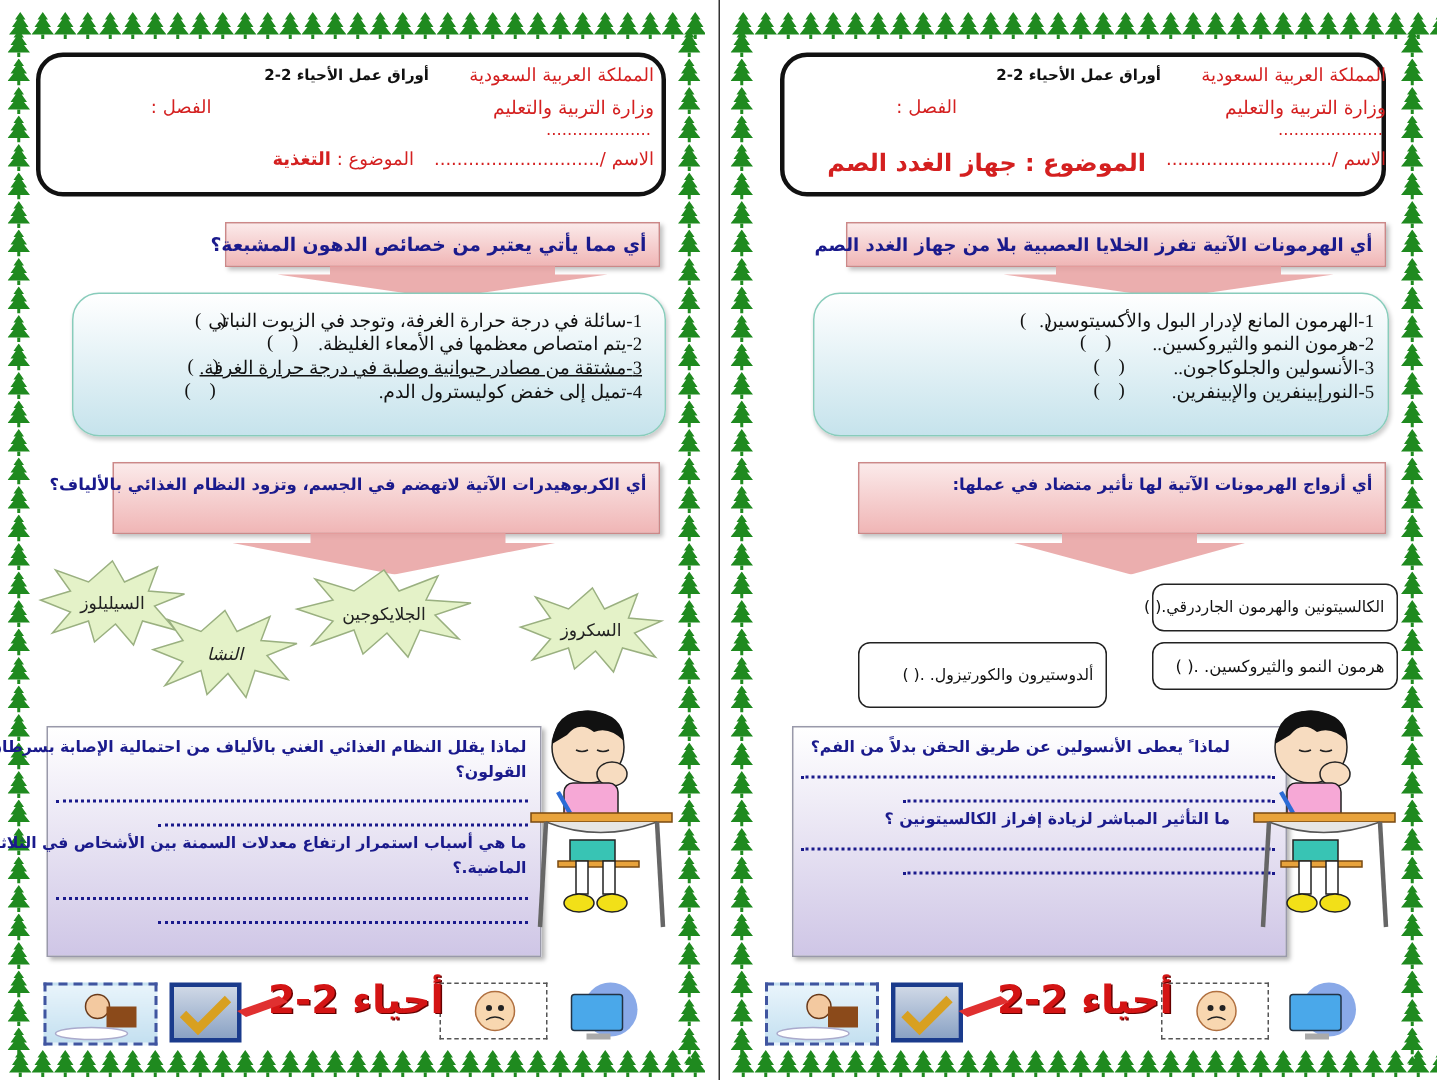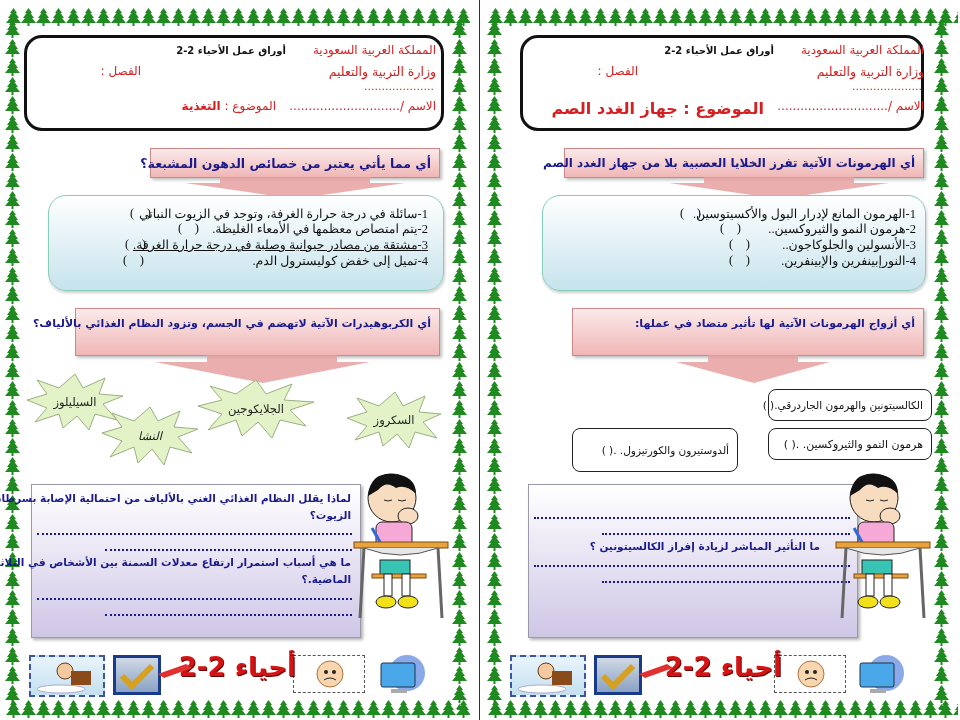--- a/index.html
+++ b/index.html
@@ -954,21 +954,21 @@
   </div>
   <div class="burst" style="left:345px; top:390px; width:98px; height:60px;">
     <svg width="98" height="60">
         <polygon points="50,2 58,16 80,6 74,22 96,24 78,32 92,48 70,42 64,58 52,44 38,56 34,42 10,50 22,36 2,28 22,22 12,8 34,16" fill="#e4f2c8" stroke="#9ab080" stroke-width="1"></polygon>
       </svg>
     <span>السكروز</span>
   </div>
 
   <div class="essay" style="left:31px; top:484px; width:330px; height:154px;"></div>
   <div class="eq" style="right:125px; top:492px;">لماذا يقلل النظام الغذائي الغني بالألياف من احتمالية الإصابة بسرطان</div>
-  <div class="eq" style="right:125px; top:509px;">الزيوت؟</div>
+  <div class="eq" style="right:125px; top:509px;">القولون؟</div>
   <div class="dots" style="left:37px; width:315px; top:533px;"></div>
   <div class="dots" style="left:105px; width:247px; top:549px;"></div>
   <div class="eq" style="right:125px; top:556px;">ما هي أسباب استمرار ارتفاع معدلات السمنة بين الأشخاص في الثلاثين سنة</div>
   <div class="eq" style="right:125px; top:573px;">الماضية.؟</div>
   <div class="dots" style="left:37px; width:315px; top:598px;"></div>
   <div class="dots" style="left:105px; width:247px; top:614px;"></div>
 
   <svg class="boy" style="left:350px; top:470px;" width="100" height="150" viewBox="0 0 100 150">
     <ellipse cx="42" cy="28" rx="24" ry="24" fill="#f7dcc0" stroke="#222"></ellipse>
     <path d="M18,26 Q20,2 44,4 Q66,6 66,24 Q56,14 46,18 Q36,10 28,20 Z" fill="#111"></path>
@@ -1880,37 +1880,38 @@
     </svg>
   </div>
 
   <div class="options" style="left:58px; top:195px; width:384px; height:96px;"></div>
   <div class="opt" style="right:44px; top:206px;margin-left:14px;">1-الهرمون المانع لإدرار البول والأكسيتوسين.</div>
   <div class="paren" style="left:196px; top:206px;">(    )</div>
   <div class="opt" style="right:44px; top:221px;">2-هرمون النمو والثيروكسين..</div>
   <div class="paren" style="left:236px; top:221px;">(    )</div>
   <div class="opt" style="right:44px; top:237px;">3-الأنسولين والجلوكاجون..</div>
   <div class="paren" style="left:245px; top:237px;">(    )</div>
-  <div class="opt" style="right:44px; top:253px;">4-النورإبينفرين والإبينفرين.</div>
+  <div class="opt" style="right:44px; top:253px;">5-النورإبينفرين والإبينفرين.</div>
   <div class="paren" style="left:245px; top:253px;">(    )</div>
 
   <div class="banner" style="left:88px; top:308px; width:352px; height:75px;">
     <div class="bar" style="height:48px;">
         <span style="font-size:11px; top:14px;">أي أزواج الهرمونات الآتية لها تأثير متضاد في عملها:</span>
       </div>
     <svg class="arrow" style="left:0; top:47px;" width="352" height="28">
       <polygon points="136,0 226,0 226,7 258,7 182,28 104,7 136,7" fill="#e8a0a0" opacity="0.85"></polygon>
     </svg>
   </div>
 
   <div class="pair" style="left:284px; top:389px; width:164px; height:32px;">الكالسيتونين والهرمون الجاردرقي.(    )</div>
   <div class="pair" style="left:284px; top:428px; width:164px; height:32px; font-size:11px;">هرمون النمو والثيروكسين. .(    )</div>
   <div class="pair" style="left:88px; top:428px; width:166px; height:44px;">ألدوستيرون والكورتيزول. .(    )</div>
 
   <div class="essay" style="left:44px; top:484px; width:330px; height:154px;"></div>
+  <div class="eq" style="right:140px; top:492px;">لماذا ً يعطى الأنسولين عن طريق الحقن بدلاً من الفم؟</div>
   <div class="dots" style="left:50px; width:316px; top:517px;"></div>
   <div class="dots" style="left:118px; width:248px; top:533px;"></div>
   <div class="eq" style="right:140px; top:540px;">ما التأثير المباشر لزيادة إفراز الكالسيتونين ؟</div>
   <div class="dots" style="left:50px; width:316px; top:565px;"></div>
   <div class="dots" style="left:118px; width:248px; top:581px;"></div>
 
   <svg class="boy" style="left:348px; top:470px;" width="100" height="150" viewBox="0 0 100 150">
     <ellipse cx="42" cy="28" rx="24" ry="24" fill="#f7dcc0" stroke="#222"></ellipse>
     <path d="M18,26 Q20,2 44,4 Q66,6 66,24 Q56,14 46,18 Q36,10 28,20 Z" fill="#111"></path>
     <path d="M34,30 q4,2 8,0 M48,30 q4,2 8,0" stroke="#222" fill="none"></path>

